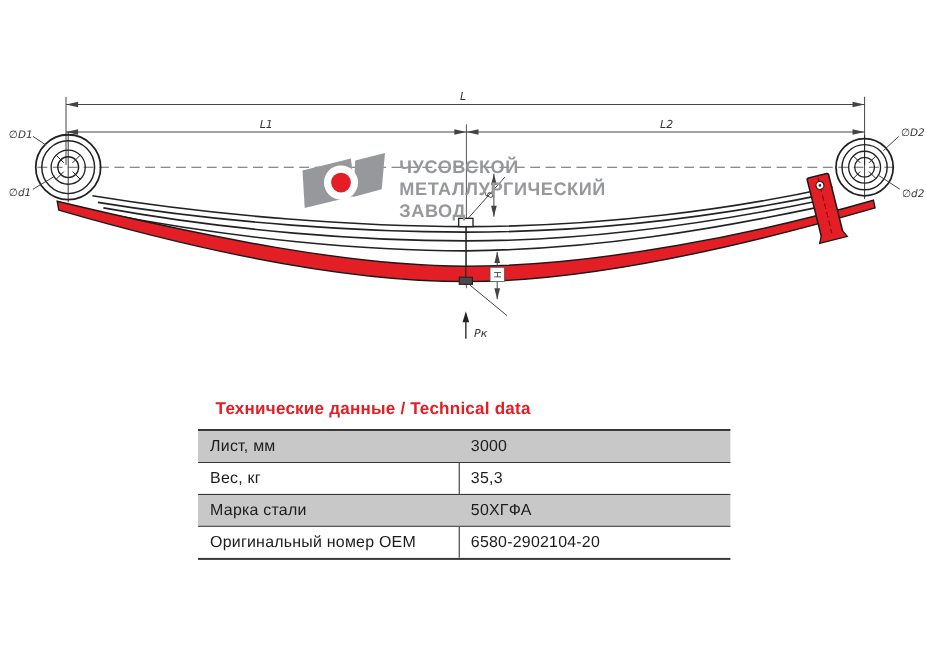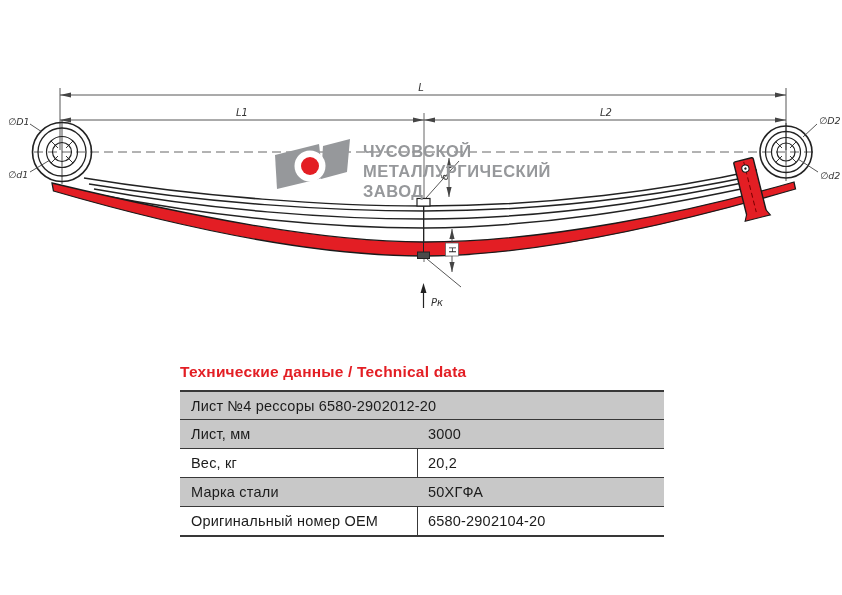--- a/index.html
+++ b/index.html
@@ -8,21 +8,21 @@
     font-family:"Liberation Sans", sans-serif;
   }
   .drawing-wrap{position:absolute;left:0;top:0;width:842px;height:350px;}
   svg text{font-family:"DejaVu Sans", sans-serif;}
   .dimtxt{font-style:italic;font-size:10px;fill:#333;}
   .phitxt{font-style:italic;font-size:9.5px;fill:#333;}
   .logo-text{font-family:"Liberation Sans", sans-serif;font-weight:bold;font-size:16.5px;fill:#96989B;letter-spacing:0.5px;}
 
   .datasheet{position:absolute;left:180px;top:363px;width:484px;}
   .sheet-title{
-    font-size:15.5px;font-weight:bold;color:#E31E24;letter-spacing:0.2px;margin:0 0 9px 0;
+    font-size:15.5px;font-weight:bold;color:#E31E24;letter-spacing:0.2px;margin:0 0 9px 16px;
   }
   .tbl{border-top:2px solid #383838;border-bottom:2px solid #383838;width:484px;color:#1c1c1c;}
   .trow{display:flex;align-items:center;height:28px;border-bottom:1.5px solid #383838;font-size:14.5px;letter-spacing:0.2px;background:#ffffff;}
   .trow:last-child{border-bottom:none;}
   .trow.gray{background:#C8C8C8;}
   .trow .cl{width:237px;padding-left:11px;box-sizing:border-box;flex:none;}
   .trow .cv{flex:1;padding-left:10px;border-left:1.5px solid #383838;height:100%;display:flex;align-items:center;box-sizing:border-box;}
   .trow.gray .cv{border-left-color:transparent;}
   .trow.header{padding-left:11px;box-sizing:border-box;}
 </style>
@@ -148,30 +148,27 @@
     <text class="logo-text" x="363" y="157">ЧУСОВСКОЙ</text>
     <text class="logo-text" x="363" y="177">МЕТАЛЛУРГИЧЕСКИЙ</text>
     <text class="logo-text" x="363" y="197">ЗАВОД</text>
   </g>
 </svg>
 </div>
 
 <div class="datasheet">
   <div class="sheet-title">Технические данные / Technical data</div>
   <div class="tbl">
-    <div class="trow gray header">
-      <span>Лист №4 рессоры 6580-2902012-20</span>
-    </div>
     <div class="trow gray">
       <div class="cl">Лист, мм</div>
       <div class="cv">3000</div>
     </div>
     <div class="trow">
       <div class="cl">Вес, кг</div>
-      <div class="cv">20,2</div>
+      <div class="cv">35,3</div>
     </div>
     <div class="trow gray">
       <div class="cl">Марка стали</div>
       <div class="cv">50ХГФА</div>
     </div>
     <div class="trow">
       <div class="cl">Оригинальный номер OEM</div>
       <div class="cv">6580-2902104-20</div>
     </div>
   </div>

